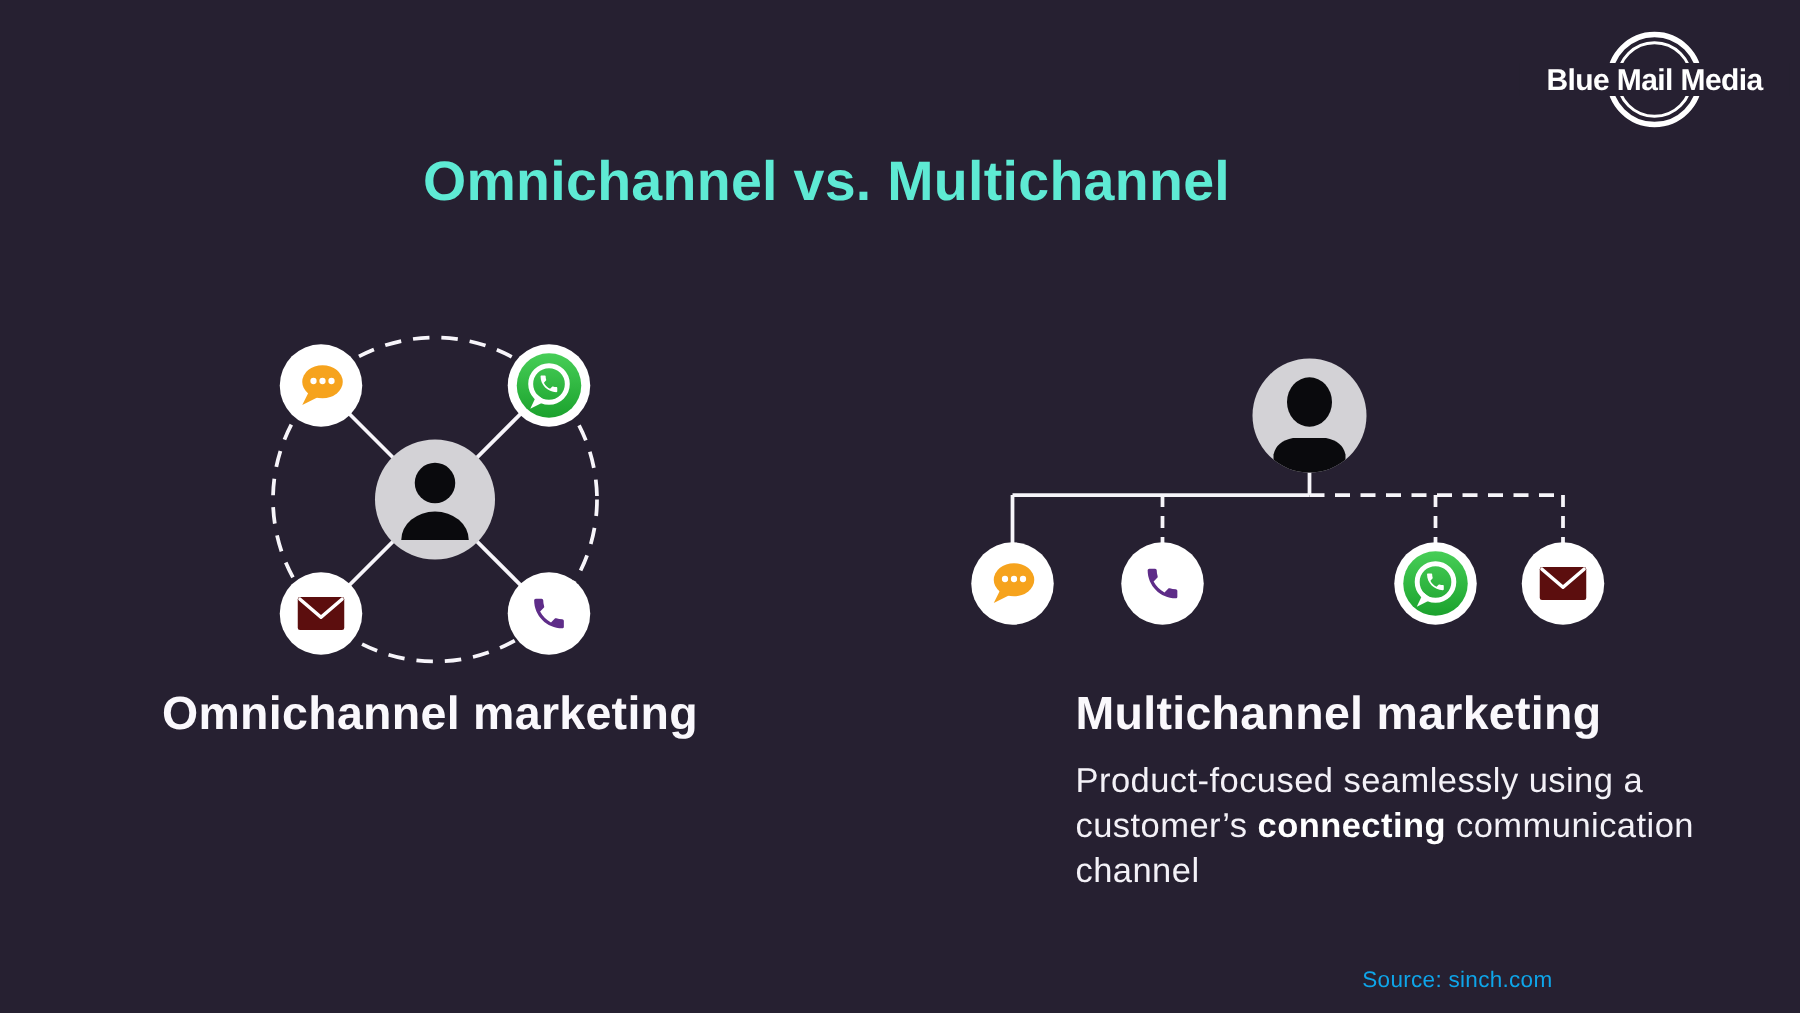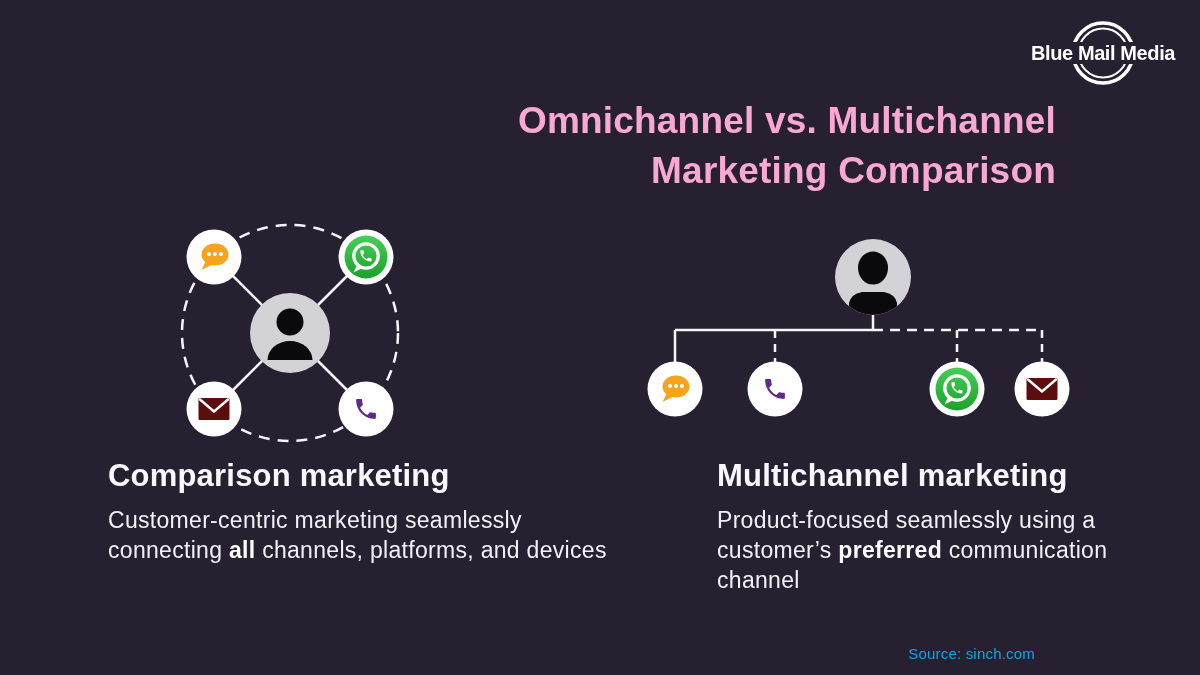--- a/index.html
+++ b/index.html
@@ -8,22 +8,22 @@
     background: #262031;
     font-family: "Liberation Sans", sans-serif;
   }
   .stage {
     position: relative; width: 1056px; height: 675px;
     background: #262031; color: #F8F6FB;
   }
   .logo { position: absolute; left: 1013px; top: 14px; width: 180px; height: 78px; }
   .title {
     position: absolute; left: 46px; right: 0; top: 96px;
-    text-align: right; font-size: 37px; line-height: 50px;
-    font-weight: 700; color: #f9a8d4; letter-spacing: 0.2px;
+    text-align: center; font-size: 37px; line-height: 50px;
+    font-weight: 700; color: #5eead4; letter-spacing: 0.2px;
   }
   .title div { display: block; }
   .diagram-left  { position: absolute; left: 155px; top: 213px; }
   .diagram-right { position: absolute; left: 640px; top: 235px; }
   .textblock { position: absolute; top: 458px; }
   .textblock.left  { left: 108px; }
   .textblock.right { left: 717px; }
   .textblock h2 {
     margin: 0 0 11px 0; font-size: 31px; font-weight: 700;
     color: #FAF8FC; letter-spacing: 0.2px;
@@ -51,21 +51,20 @@
         <circle cx="90" cy="39" r="30" fill="none" stroke="#FFFFFF" stroke-width="3.6"></circle>
         <circle cx="90" cy="39" r="24.5" fill="none" stroke="#FFFFFF" stroke-width="2"></circle>
       </g>
       <rect x="0" y="28" width="180" height="22" fill="#262031"></rect>
       <text x="90" y="46" text-anchor="middle" fill="#FFFFFF" font-size="20" font-weight="bold" letter-spacing="-0.4">Blue Mail Media</text>
     </svg>
   </div>
 
   <div class="title">
     <div>Omnichannel vs. Multichannel</div>
-    <div>Marketing Comparison</div>
   </div>
 
   <svg class="diagram-left" width="270" height="240" viewBox="0 0 270 240">
     <defs>
       <linearGradient id="wagrad1" x1="0" y1="0" x2="0" y2="1">
         <stop offset="0" stop-color="#47CE57"></stop>
         <stop offset="1" stop-color="#1BA22D"></stop>
       </linearGradient>
     </defs>
 
@@ -164,24 +163,23 @@
     </g>
 
     <g transform="translate(402,154)">
       <circle r="27.5" fill="#FFFFFF"></circle>
       <rect x="-15.5" y="-11" width="31" height="22" rx="1.5" fill="#5C0E0E"></rect>
       <path d="M -14 -9.5 L 0 2.5 L 14 -9.5" fill="none" stroke="#FFFFFF" stroke-width="2.4" stroke-linecap="round" stroke-linejoin="round"></path>
     </g>
   </svg>
 
   <div class="textblock left">
-    <h2>Comparison marketing</h2>
-    <p><span>Customer-centric marketing seamlessly connecting </span><b>all</b><span> channels, platforms, and devices</span></p>
+    <h2>Omnichannel marketing</h2>
   </div>
 
   <div class="textblock right">
     <h2>Multichannel marketing</h2>
-    <p><span>Product-focused seamlessly using a customer’s </span><b>preferred</b><span> communication channel</span></p>
+    <p><span>Product-focused seamlessly using a customer’s </span><b>connecting</b><span> communication channel</span></p>
   </div>
 
   <div class="source">Source: sinch.com</div>
 
 </div>
 
 </body></html>

